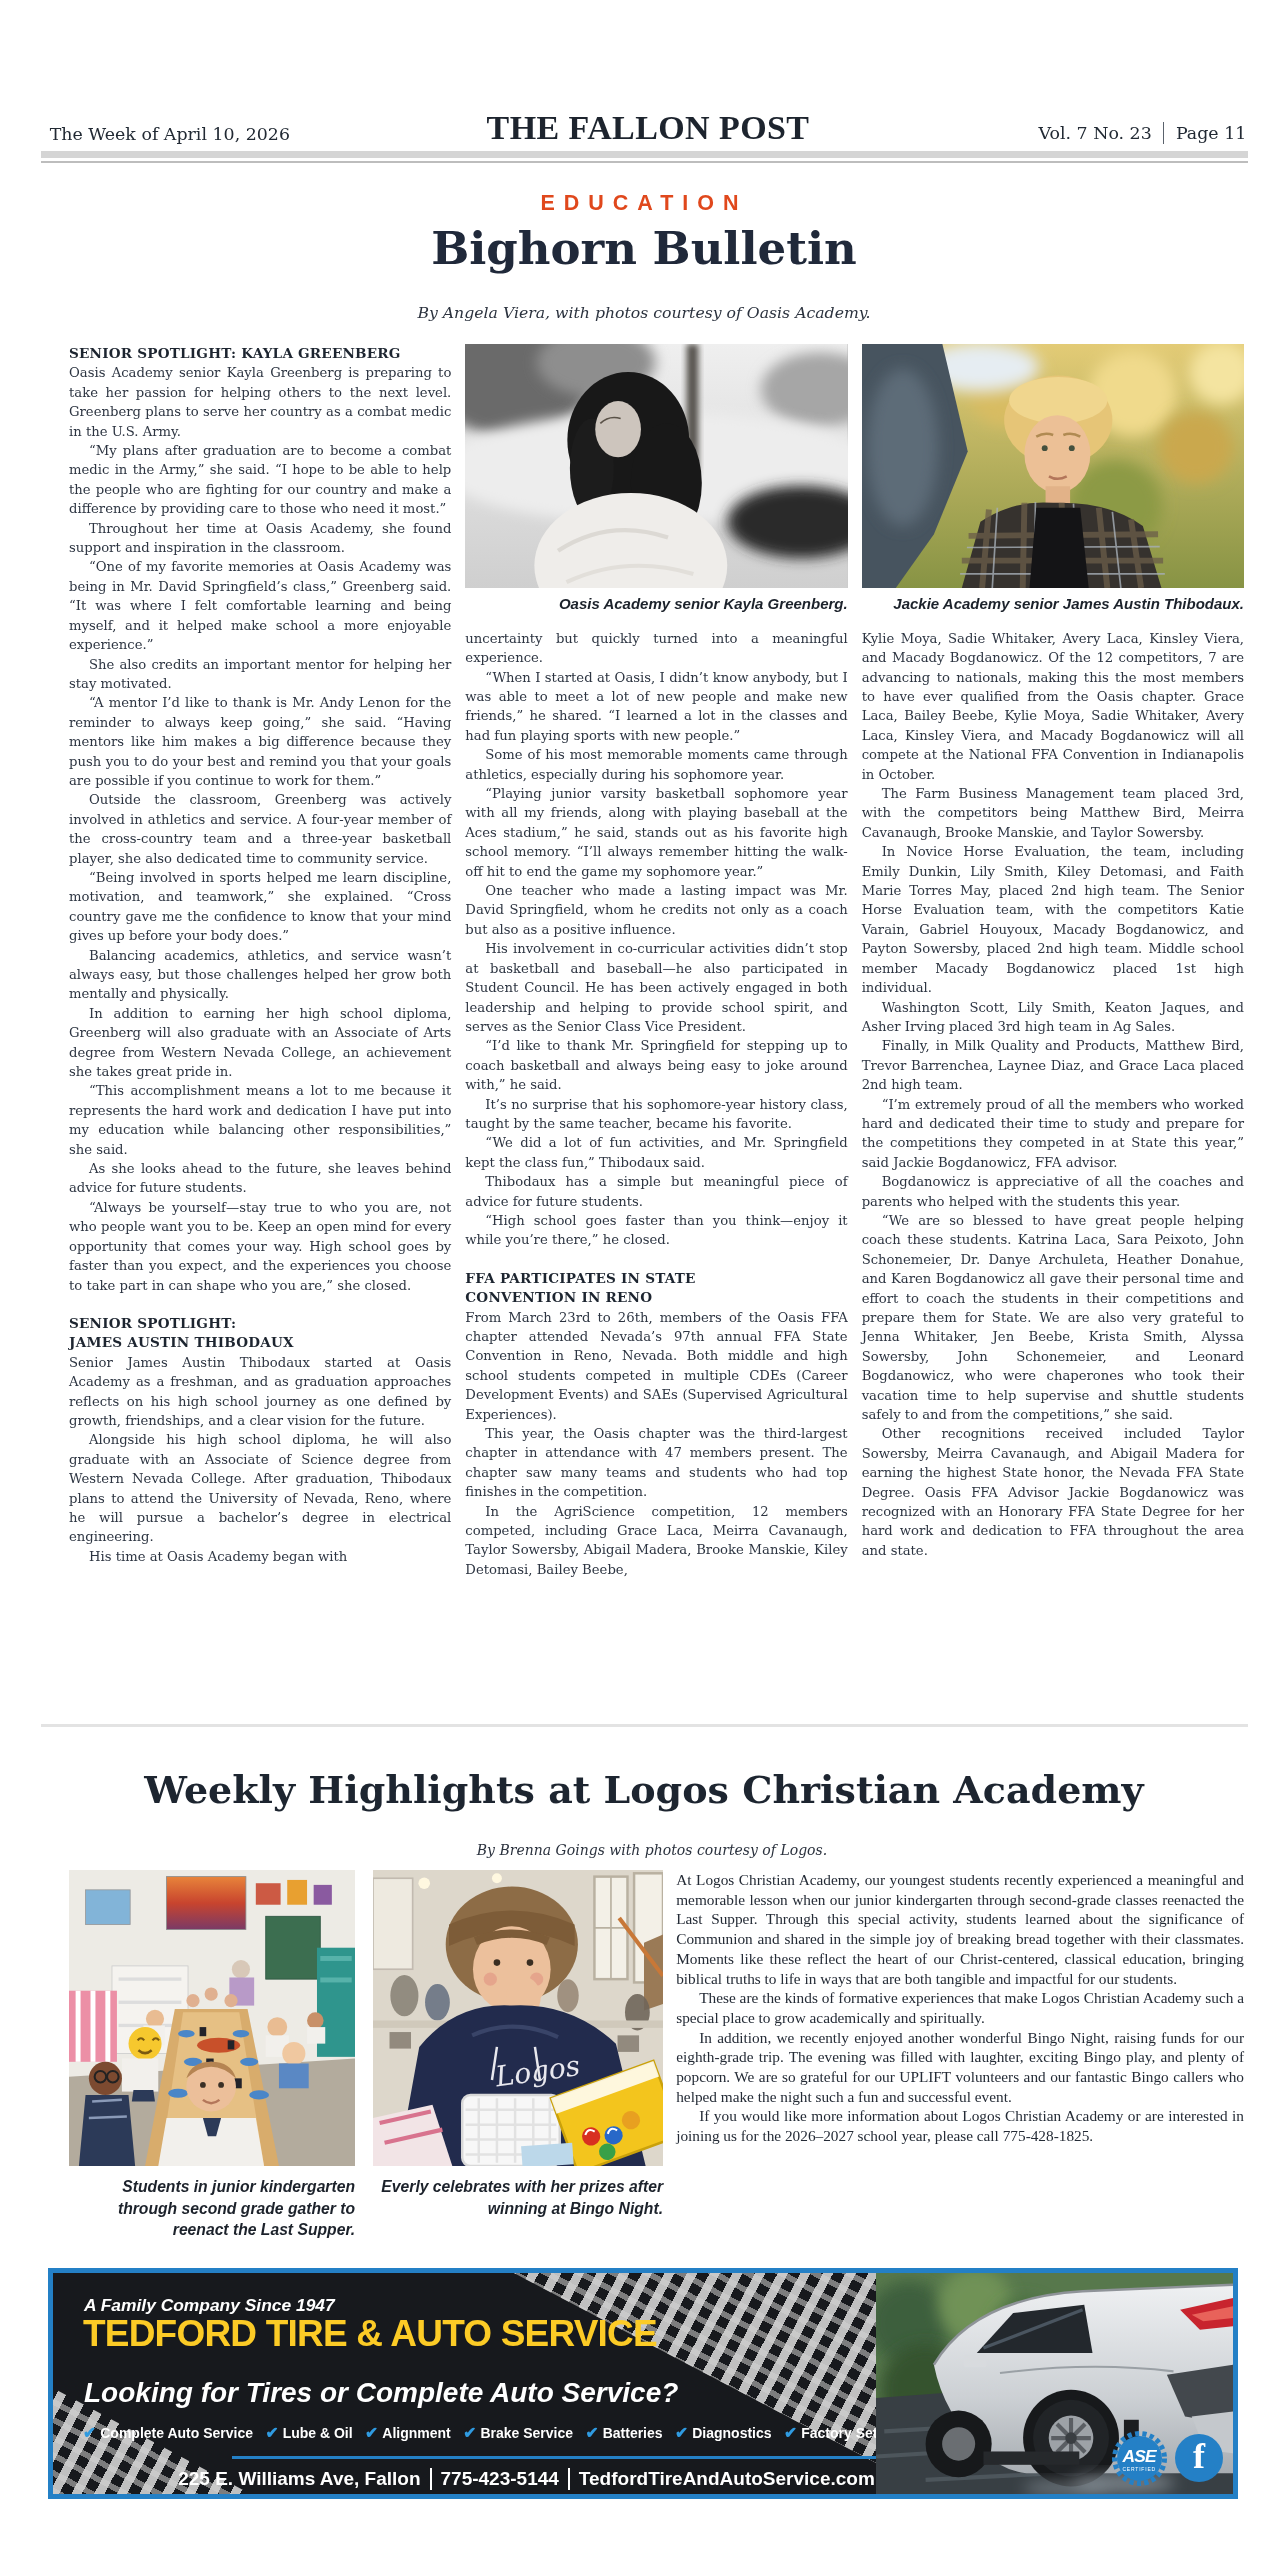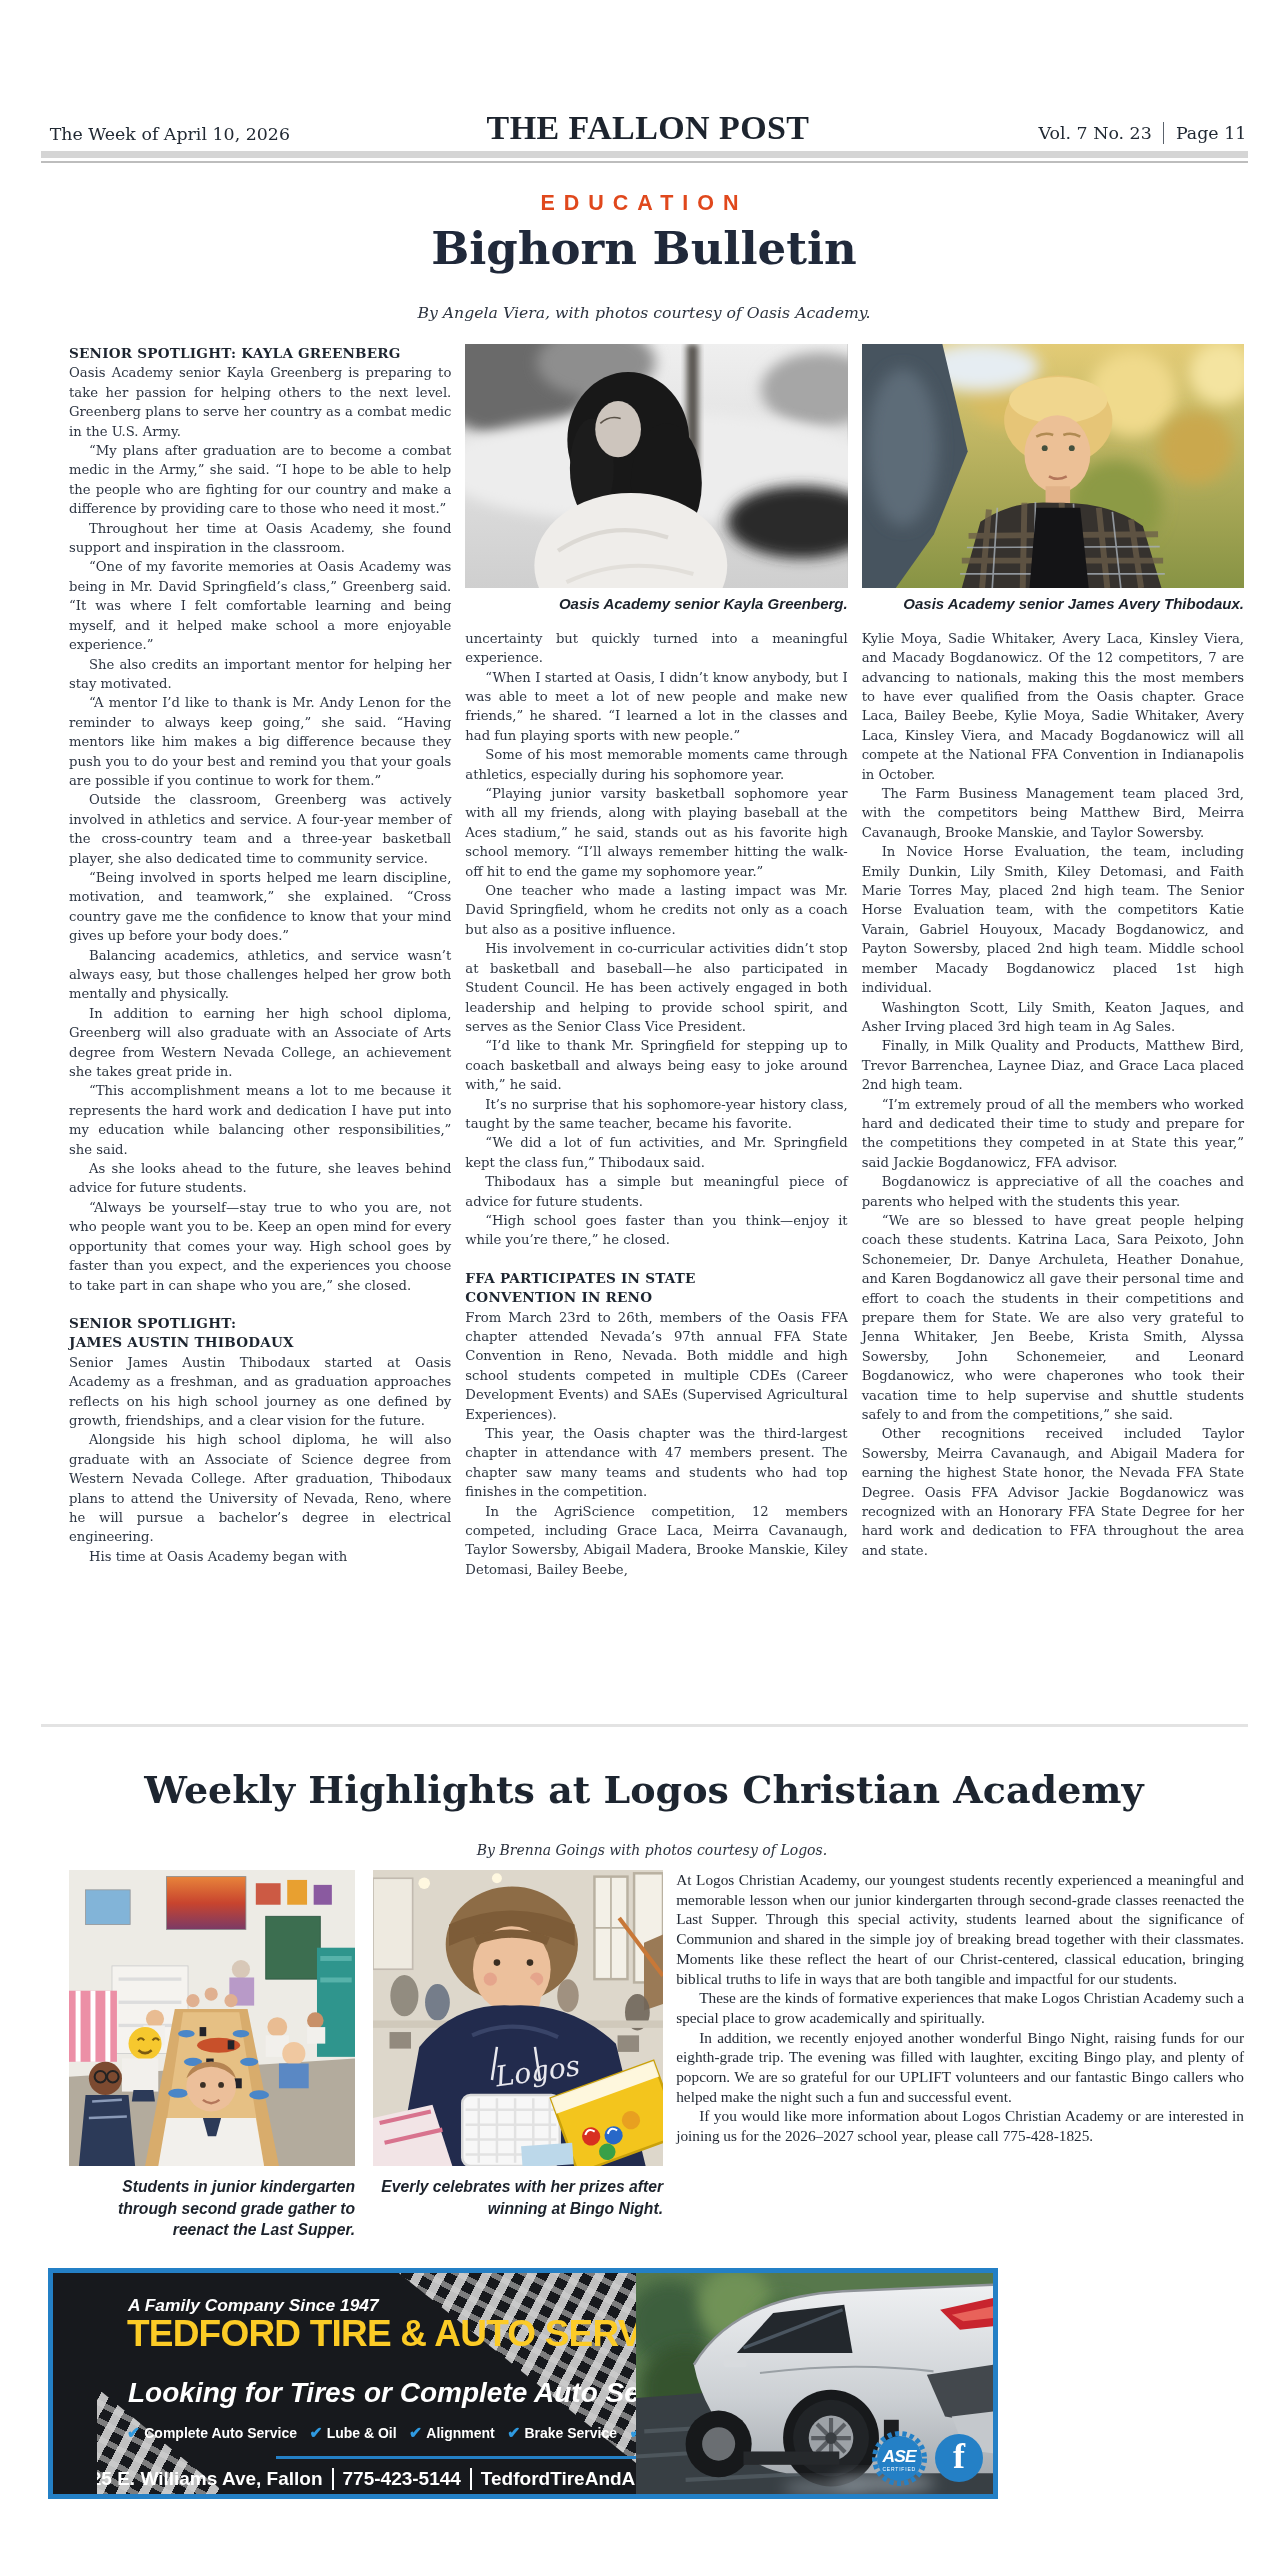--- a/index.html
+++ b/index.html
@@ -39,21 +39,21 @@
   .a2-wrap{position:absolute;left:69px;top:1870px;width:1175px;display:flex;}
   .a2-fig1{width:286px;margin-right:18px;flex:none;}
   .a2-fig2{width:290px;margin-right:13.2px;flex:none;}
   .a2-fig1 .photo-frame,.a2-fig2 .photo-frame{height:296px;}
   .a2-fig1 figcaption,.a2-fig2 figcaption{font-size:15.7px;line-height:21.5px;margin-top:10px;}
   .a2-text{flex:1;font-family:"Liberation Serif",serif;font-size:15.3px;line-height:19.7px;text-align:justify;hyphens:auto;color:#242b36;}
   .a2-text p{margin:0;}
   .a2-text p.ind{text-indent:23px;}
 
   
-  .ad{position:absolute;left:48px;top:2268px;width:950px;height:231px;border:5.8px solid #2480c6;background:#17191d;display:flex;font-family:"Liberation Sans",sans-serif;padding-left:44px;}
+  .ad{position:absolute;left:48px;top:2268px;width:1190px;height:231px;border:5.8px solid #2480c6;background:#17191d;display:flex;font-family:"Liberation Sans",sans-serif;}
   .ad-left{position:relative;flex:1;overflow:hidden;}
   .tread{position:absolute;inset:0;background:
       repeating-linear-gradient(118deg,rgba(210,210,210,.9) 0 9px,rgba(30,32,36,0) 9px 20px),
       repeating-linear-gradient(28deg,rgba(150,150,150,.8) 0 5.8px,rgba(30,32,36,0) 5.8px 15.7px);}
   .tread.top{clip-path:polygon(56% 0,100% 0,100% 86%);}
   .tread.bottom{clip-path:polygon(0 52%,24% 100%,0 100%);}
   .ad-tagline{position:absolute;left:31px;top:21.5px;font-style:italic;font-weight:700;font-size:17.4px;color:#ffffff;}
   .ad-company{position:absolute;left:30px;top:40px;font-weight:700;font-size:37px;letter-spacing:-0.8px;color:#fccb26;white-space:nowrap;}
   .ad-headline{position:absolute;left:31px;top:104px;font-style:italic;font-weight:700;font-size:28px;color:#ffffff;white-space:nowrap;}
   .ad-services{position:absolute;left:30px;top:150px;display:flex;gap:12.4px;white-space:nowrap;font-weight:700;font-size:14px;color:#ffffff;}
@@ -206,21 +206,21 @@
             <path d="M150 200 L142 295 M192 192 L190 295 M236 192 L240 295 M280 198 L290 295 M318 212 L330 295"></path>
             <path d="M126 232 L350 230 M118 262 L356 262"></path>
           </g>
           <g stroke="#a7afb8" stroke-width="2" opacity="0.8">
             <path d="M160 198 L154 295 M205 191 L204 295 M250 193 L255 295 M296 203 L306 295"></path>
             <path d="M124 246 L352 245 M116 278 L358 278"></path>
           </g>
           <path d="M206 198 L258 198 L268 295 L198 295 Z" fill="#141416"></path>
         </svg>
       </div>
-      <figcaption data-name="photo-caption">Oasis Academy senior James Avery Thibodaux.</figcaption>
+      <figcaption data-name="photo-caption">Jackie Academy senior James Austin Thibodaux.</figcaption>
     </figure>
     <p data-name="body-paragraph">Kylie Moya, Sadie Whitaker, Avery Laca, Kinsley Viera, and Macady Bogdanowicz. Of the 12 competitors, 7 are advancing to nationals, making this the most members to have ever qualified from the Oasis chapter. Grace Laca, Bailey Beebe, Kylie Moya, Sadie Whitaker, Avery Laca, Kinsley Viera, and Macady Bogdanowicz will all compete at the National FFA Convention in Indianapolis in October.</p>
     <p class="ind" data-name="body-paragraph">The Farm Business Management team placed 3rd, with the competitors being Matthew Bird, Meirra Cavanaugh, Brooke Manskie, and Taylor Sowersby.</p>
     <p class="ind" data-name="body-paragraph">In Novice Horse Evaluation, the team, including Emily Dunkin, Lily Smith, Kiley Detomasi, and Faith Marie Torres May, placed 2nd high team. The Senior Horse Evaluation team, with the competitors Katie Varain, Gabriel Houyoux, Macady Bogdanowicz, and Payton Sowersby, placed 2nd high team. Middle school member Macady Bogdanowicz placed 1st high individual.</p>
     <p class="ind" data-name="body-paragraph">Washington Scott, Lily Smith, Keaton Jaques, and Asher Irving placed 3rd high team in Ag Sales.</p>
     <p class="ind" data-name="body-paragraph">Finally, in Milk Quality and Products, Matthew Bird, Trevor Barrenchea, Laynee Diaz, and Grace Laca placed 2nd high team.</p>
     <p class="ind" data-name="body-paragraph">“I’m extremely proud of all the members who worked hard and dedicated their time to study and prepare for the competitions they competed in at State this year,” said Jackie Bogdanowicz, FFA advisor.</p>
     <p class="ind" data-name="body-paragraph">Bogdanowicz is appreciative of all the coaches and parents who helped with the students this year.</p>
     <p class="ind" data-name="body-paragraph">“We are so blessed to have great people helping coach these students. Katrina Laca, Sara Peixoto, John Schonemeier, Dr. Danye Archuleta, Heather Donahue, and Karen Bogdanowicz all gave their personal time and effort to coach the students in their competitions and prepare them for State. We are also very grateful to Jenna Whitaker, Jen Beebe, Krista Smith, Alyssa Sowersby, John Schonemeier, and Leonard Bogdanowicz, who were chaperones who took their vacation time to help supervise and shuttle students safely to and from the competitions,” she said.</p>
     <p class="ind" data-name="body-paragraph">Other recognitions received included Taylor Sowersby, Meirra Cavanaugh, and Abigail Madera for earning the highest State honor, the Nevada FFA State Degree. Oasis FFA Advisor Jackie Bogdanowicz was recognized with an Honorary FFA State Degree for her hard work and dedication to FFA throughout the area and state.</p>

